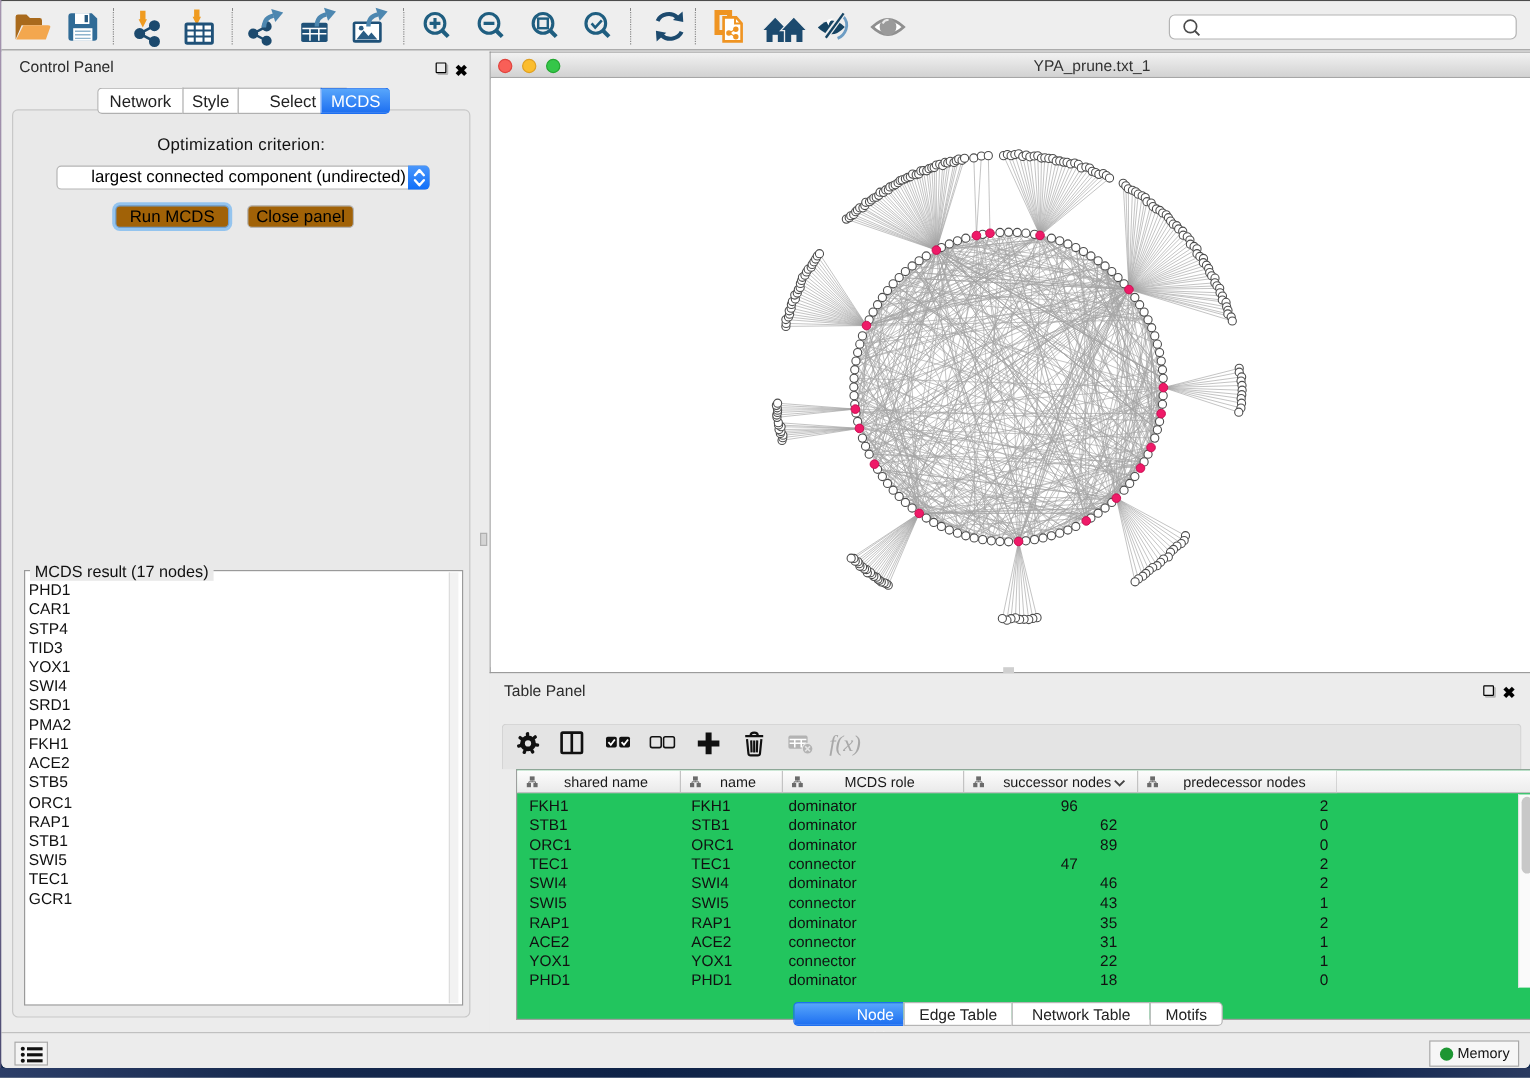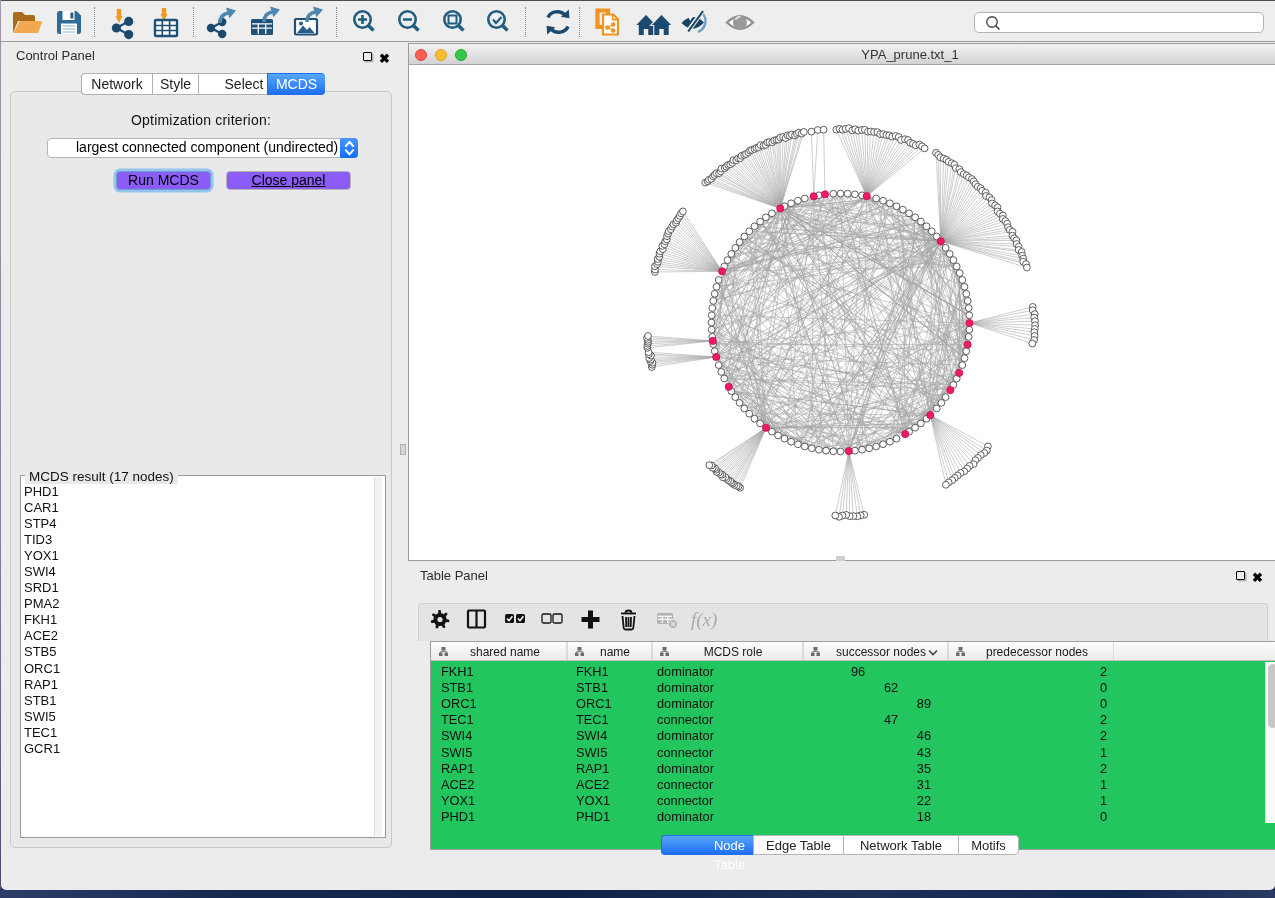--- a/index.html
+++ b/index.html
@@ -29,24 +29,24 @@
              border-radius:0 4px 4px 0; }
   #panelbox { position:absolute; left:9px; top:48px; width:382px; height:757px;
               background:#e9e9e9; border:1px solid #c8c8c8; border-radius:5px; }
   #optlabel { position:absolute; left:9px; top:69px; width:382px; text-align:center;
               font-size:14px; letter-spacing:0.2px; color:#111; }
   #dropdown { position:absolute; left:46px; top:95px; width:311px; height:20px; background:#fff;
               border:1px solid #b5b5b5; border-radius:4px; font-size:14px; color:#000;
               line-height:17px; padding-left:28px; }
   #dropstep { position:absolute; right:-1px; top:-1px; width:18px; height:20px;
               background:linear-gradient(#4b97fb,#106ff9); border-radius:0 4px 4px 0; }
-  .btn { position:absolute; top:128px; height:19px; background:#8b5cf6; border:1px solid #b5b5b5;
-         border-radius:4px; font-size:14px; color:#000; text-align:center; line-height:17px;margin-left:20px; }
+  .btn { position:absolute; top:128px; height:19px; background:#a16207; border:1px solid #b5b5b5;
+         border-radius:4px; font-size:14px; color:#000; text-align:center; line-height:17px; }
   #runbtn { left:95px; width:95px; box-shadow:0 0 0 2.5px #94c4ee; border-color:#6f9fd0; }
-  #closebtn2 { left:205px; width:125px;text-decoration:underline; }
+  #closebtn2 { left:205px; width:89px; }
   #mcdsbox { position:absolute; left:19px; top:426px; width:366px; height:370px; }
   #mcdsbox .bx { position:absolute; left:0; top:6px; width:366px; height:363px;
                  border:1px solid #9a9a9a; background:#fff; }
   #mcdsleg { position:absolute; left:5px; top:0; background:#e9e9e9; padding:0 4px;
              font-size:13.5px; color:#111; }
   #mcdslist { position:absolute; left:4px; top:15px; width:345px; font-size:13px; color:#111;
               line-height:16.05px; }
   #mcdssb { position:absolute; right:4px; top:8px; width:8px; height:359px; background:#f2f2f2;
             border-left:1px solid #ddd; }
   
@@ -1425,26 +1425,26 @@
             </g>
             <text x="606" y="13.5" font-size="12" text-anchor="middle" fill="#1a1a1a" font-family="Liberation Sans">predecessor nodes</text>
             <path d="M498,8.5 l4,4 l4,-4" stroke="#444" stroke-width="1.6" fill="none"></path>
             <line x1="0" y1="18.5" x2="683" y2="18.5" stroke="#c0c0c0"></line>
           </svg>
         </div>
       <div class="rows">
           <div class="r" style="top:0.0px;left:10px">FKH1</div>
           <div class="r" style="top:0.0px;left:145px">FKH1</div>
           <div class="r" style="top:0.0px;left:226px">dominator</div>
-          <div class="r" style="top:0.0px;left:420px;width:80px;text-align:left">96</div>
+          <div class="r" style="top:0.0px;left:420px;width:80px;text-align:center">96</div>
           <div class="r" style="top:0.0px;left:596px;width:80px;text-align:right">2</div>
           <div class="r" style="top:16.1px;left:10px">STB1</div>
           <div class="r" style="top:16.1px;left:145px">STB1</div>
           <div class="r" style="top:16.1px;left:226px">dominator</div>
-          <div class="r" style="top:16.1px;left:420px;width:80px;text-align:center">62</div>
+          <div class="r" style="top:16.1px;left:420px;width:80px;text-align:right">62</div>
           <div class="r" style="top:16.1px;left:596px;width:80px;text-align:right">0</div>
           <div class="r" style="top:32.2px;left:10px">ORC1</div>
           <div class="r" style="top:32.2px;left:145px">ORC1</div>
           <div class="r" style="top:32.2px;left:226px">dominator</div>
           <div class="r" style="top:32.2px;left:420px;width:80px;text-align:right">89</div>
           <div class="r" style="top:32.2px;left:596px;width:80px;text-align:right">0</div>
           <div class="r" style="top:48.3px;left:10px">TEC1</div>
           <div class="r" style="top:48.3px;left:145px">TEC1</div>
           <div class="r" style="top:48.3px;left:226px">connector</div>
           <div class="r" style="top:48.3px;left:420px;width:80px;text-align:center">47</div>
@@ -1487,13 +1487,28 @@
     <div id="btabs">
       <span class="btab sel" style="left:0;width:92px">Node Table</span>
       <span class="btab" style="left:92px;width:90px">Edge Table</span>
       <span class="btab" style="left:182px;width:115px">Network Table</span>
       <span class="btab last" style="left:297px;width:61px">Motifs</span>
     </div>
   </div>
 
   <div style="position:absolute;left:399px;top:443px;width:6px;height:11px;background:#d5d5d5;border:1px solid #b0b0b0"></div>
   <div style="position:absolute;left:835px;top:555px;width:9px;height:5px;background:#cfcfcf"></div>
+  <div id="statusbar">
+    <div id="listbtn">
+        <svg width="26" height="18" viewBox="0 0 26 18" style="position:absolute;left:1px;top:1px">
+          <g fill="#111">
+            <circle cx="5" cy="4" r="1.7"></circle>
+            <circle cx="5" cy="9" r="1.7"></circle>
+            <circle cx="5" cy="14" r="1.7"></circle>
+            <rect x="8.5" y="2.7" width="13" height="2.6"></rect>
+            <rect x="8.5" y="7.7" width="13" height="2.6"></rect>
+            <rect x="8.5" y="12.7" width="13" height="2.6"></rect>
+          </g>
+        </svg>
+      </div>
+    <div id="membtn"><i></i>Memory</div>
+  </div>
 </div>
 
 </body></html>

